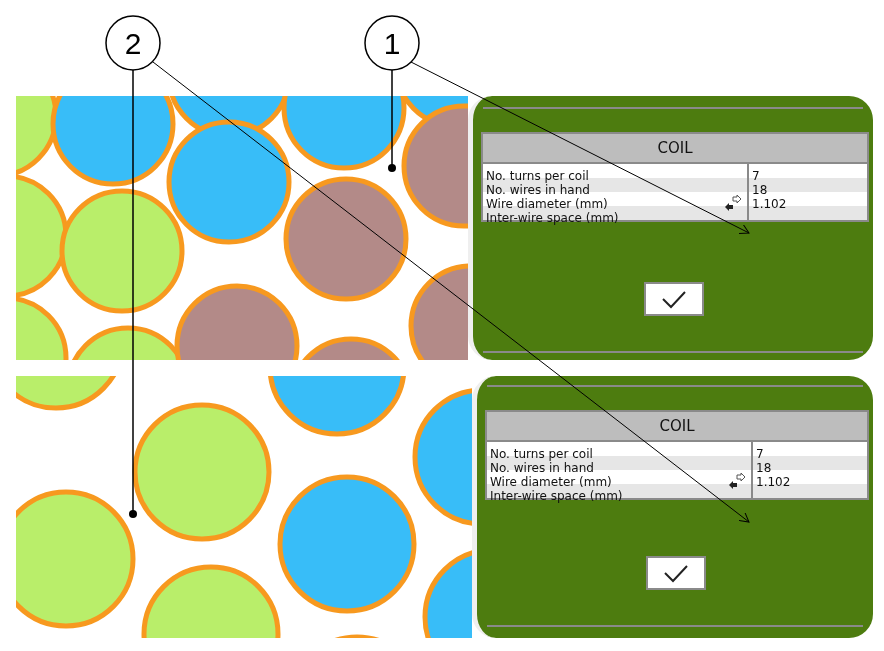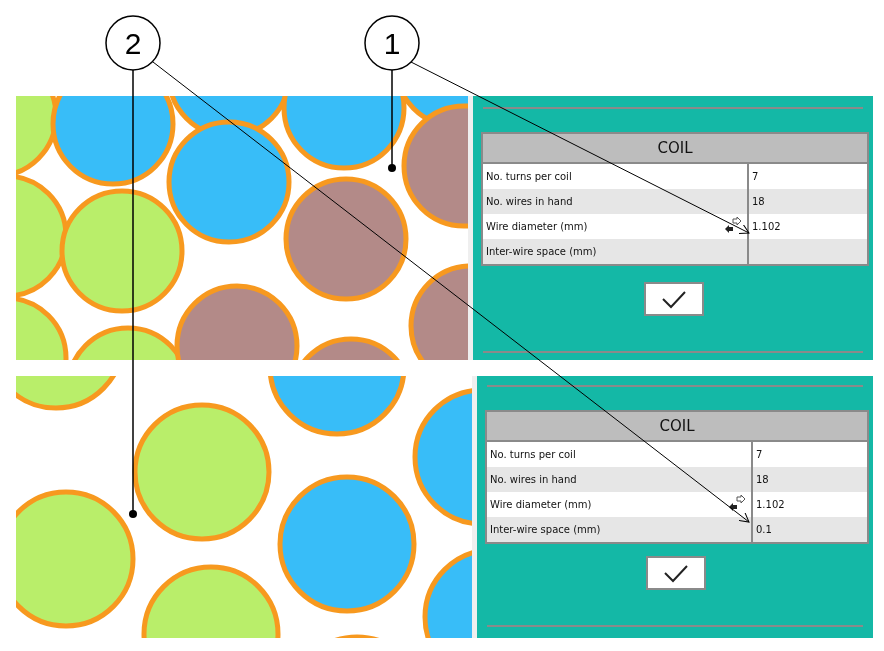--- a/index.html
+++ b/index.html
@@ -1,27 +1,27 @@
 <!DOCTYPE html>
 <html><head>
 <meta charset="utf-8">
 <style>
   html,body{margin:0;padding:0;background:#fff;}
   body{width:884px;height:651px;position:relative;overflow:hidden;font-family:"DejaVu Sans","Liberation Sans",sans-serif;}
   .viewport{position:absolute;overflow:hidden;background:#fff;}
   .viewport svg{display:block;}
   #vp-top{left:16px;top:96px;width:452px;height:264px;}
   #vp-bot{left:16px;top:376px;width:456px;height:262px;}
-  .panel{position:absolute;background:#14b8a6;border-left:5px solid #efefef;box-sizing:border-box;}
+  .panel{position:absolute;background:#4d7c0f;border-left:5px solid #efefef;box-sizing:border-box;border-radius:24px;}
   #panel-top{left:468px;top:96px;width:405px;height:264px;}
   #panel-bot{left:472px;top:376px;width:401px;height:262px;}
   .panel .hr{position:absolute;left:10px;right:10px;height:2px;background:#8a8a8a;}
   .coil-table{position:absolute;border:2px solid #8a8a8a;background:#fff;border-collapse:collapse;}
   .coil-header{height:28px;background:#bdbdbd;border-bottom:2px solid #8a8a8a;text-align:center;font-size:15px;line-height:28px;color:#111;}
-  .coil-row{display:flex;height:25px;font-size:10px;line-height:25px;color:#111;}
+  .coil-row{display:flex;height:14px;font-size:12px;line-height:25px;color:#111;}
   .coil-row.alt{background:#e6e6e6;}
   .coil-row.white{background:#fff;}
   .coil-label{flex:0 0 266px;padding-left:3px;position:relative;border-right:2px solid #8a8a8a;box-sizing:border-box;}
   .coil-value{flex:1;padding-left:3px;}
   .swap-icon{position:absolute;right:6px;top:3px;width:16px;height:16px;}
   .ok-btn{position:absolute;width:60px;height:34px;background:#fff;border:2px solid #8a8a8a;box-sizing:border-box;display:flex;align-items:center;justify-content:center;}
   #annot{position:absolute;left:0;top:0;width:884px;height:651px;pointer-events:none;}
   .callout-num{font-family:"Liberation Sans",sans-serif;font-size:30px;}
 </style>
 </head>
@@ -116,21 +116,20 @@
         <span>Wire diameter (mm)</span>
         <svg class="swap-icon" viewBox="0 0 16 16">
           <path d="M8 2 h4 v-2 l4 4 l-4 4 v-2 h-4 z" fill="#fff" stroke="#555" stroke-width="1"></path>
           <path d="M8 14 h-4 v2 l-4 -4 l4 -4 v2 h4 z" fill="#222"></path>
         </svg>
       </div>
       <div class="coil-value">1.102</div>
     </div>
     <div class="coil-row alt">
       <div class="coil-label">Inter-wire space (mm)</div>
-      <div class="coil-value">0.1</div>
     </div>
   </div>
   <div class="ok-btn" style="left:169px;top:180px;">
     <svg width="28" height="20" viewBox="0 0 28 20">
       <path d="M3 10 L11 18 L25 3" fill="none" stroke="#222" stroke-width="2"></path>
     </svg>
   </div>
   <div class="hr" style="top:249px;"></div>
 </div>
 

